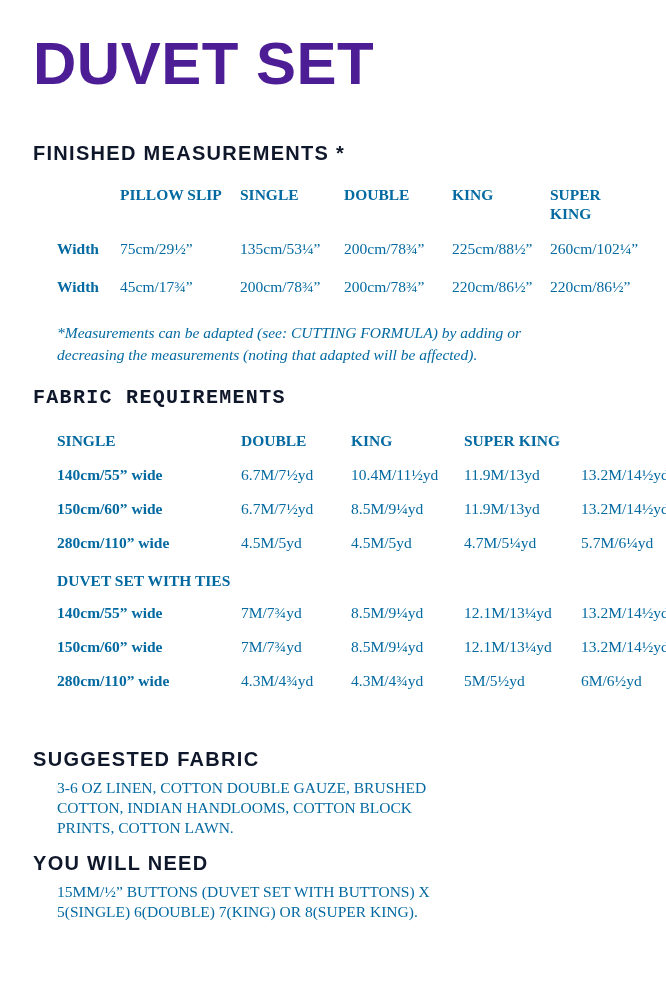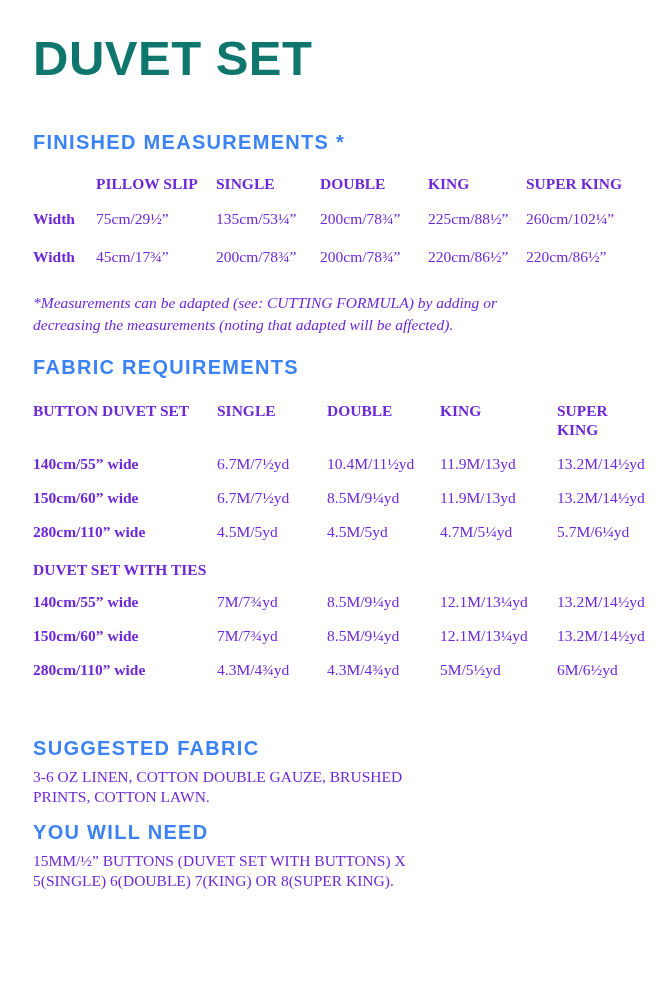--- a/index.html
+++ b/index.html
@@ -8,41 +8,41 @@
     background: #ffffff;
     color: #222222;
     font-family: "Liberation Serif", serif;
     overflow: hidden;
   }
   .page { padding: 28px 28px 0 33px; }
 
   .title {
     font-family: "Liberation Sans", sans-serif;
     font-weight: 700;
-    font-size: 49px;
+    font-size: 60px;
     line-height: 1.0;
     letter-spacing: 0.5px;
-    color: #0f766e;
+    color: #4c1d95;
     margin: 6px 0 0 0;
   }
 
   .section-heading {
     font-family: "Liberation Sans", sans-serif;
     font-weight: 700;
     font-size: 20px;
     letter-spacing: 1.3px;
-    color: #3b82f6;
+    color: #0f172a;
     margin: 0;
   }
   .h-measure { margin-top: 48px; }
-  .h-fabric  { margin-top: 20px; }
+  .h-fabric  { margin-top: 20px; font-family: Liberation Mono, monospace; }
   .h-suggest { margin-top: 58px; }
   .h-need    { margin-top: 14px; }
 
-  .serif { font-family: "Liberation Serif", serif; font-size: 15.5px; color: #6d28d9; }
+  .serif { font-family: "Liberation Serif", serif; font-size: 15.5px; color: #0369a1; margin-left: 24px; }
   .bold  { font-weight: 700; }
 
   
   .t1-row {
     display: grid;
     grid-template-columns: 63px 120px 104px 108px 98px 1fr;
     line-height: 19px;
   }
   .t1-head { margin-top: 20px; }
   .t1-r1 { margin-top: 16px; font-family: Liberation Serif, serif; }
@@ -105,21 +105,20 @@
     <div class="footnote serif">
       <div>*Measurements can be adapted (see: CUTTING FORMULA) by adding or</div>
       <div>decreasing the measurements (noting that adapted will be affected).</div>
     </div>
   </section>
 
   <section>
     <h2 class="section-heading h-fabric">FABRIC REQUIREMENTS</h2>
 
     <div class="t2-row t2-head serif bold">
-      <div>BUTTON DUVET SET</div>
       <div>SINGLE</div>
       <div>DOUBLE</div>
       <div>KING</div>
       <div>SUPER KING</div>
     </div>
 
     <div class="t2-row t2-r serif">
       <div class="bold">140cm/55” wide</div>
       <div>6.7M/7½yd</div>
       <div>10.4M/11½yd</div>
@@ -167,20 +166,21 @@
       <div>4.3M/4¾yd</div>
       <div>5M/5½yd</div>
       <div>6M/6½yd</div>
     </div>
   </section>
 
   <section>
     <h2 class="section-heading h-suggest">SUGGESTED FABRIC</h2>
     <div class="body-caps serif">
       <div>3-6 OZ LINEN, COTTON DOUBLE GAUZE, BRUSHED</div>
+      <div>COTTON, INDIAN HANDLOOMS, COTTON BLOCK</div>
       <div>PRINTS, COTTON LAWN.</div>
     </div>
   </section>
 
   <section>
     <h2 class="section-heading h-need">YOU WILL NEED</h2>
     <div class="need-item2 serif">
       <div>15MM/½” BUTTONS (DUVET SET WITH BUTTONS) X</div>
       <div>5(SINGLE) 6(DOUBLE) 7(KING) OR 8(SUPER KING).</div>
     </div>

